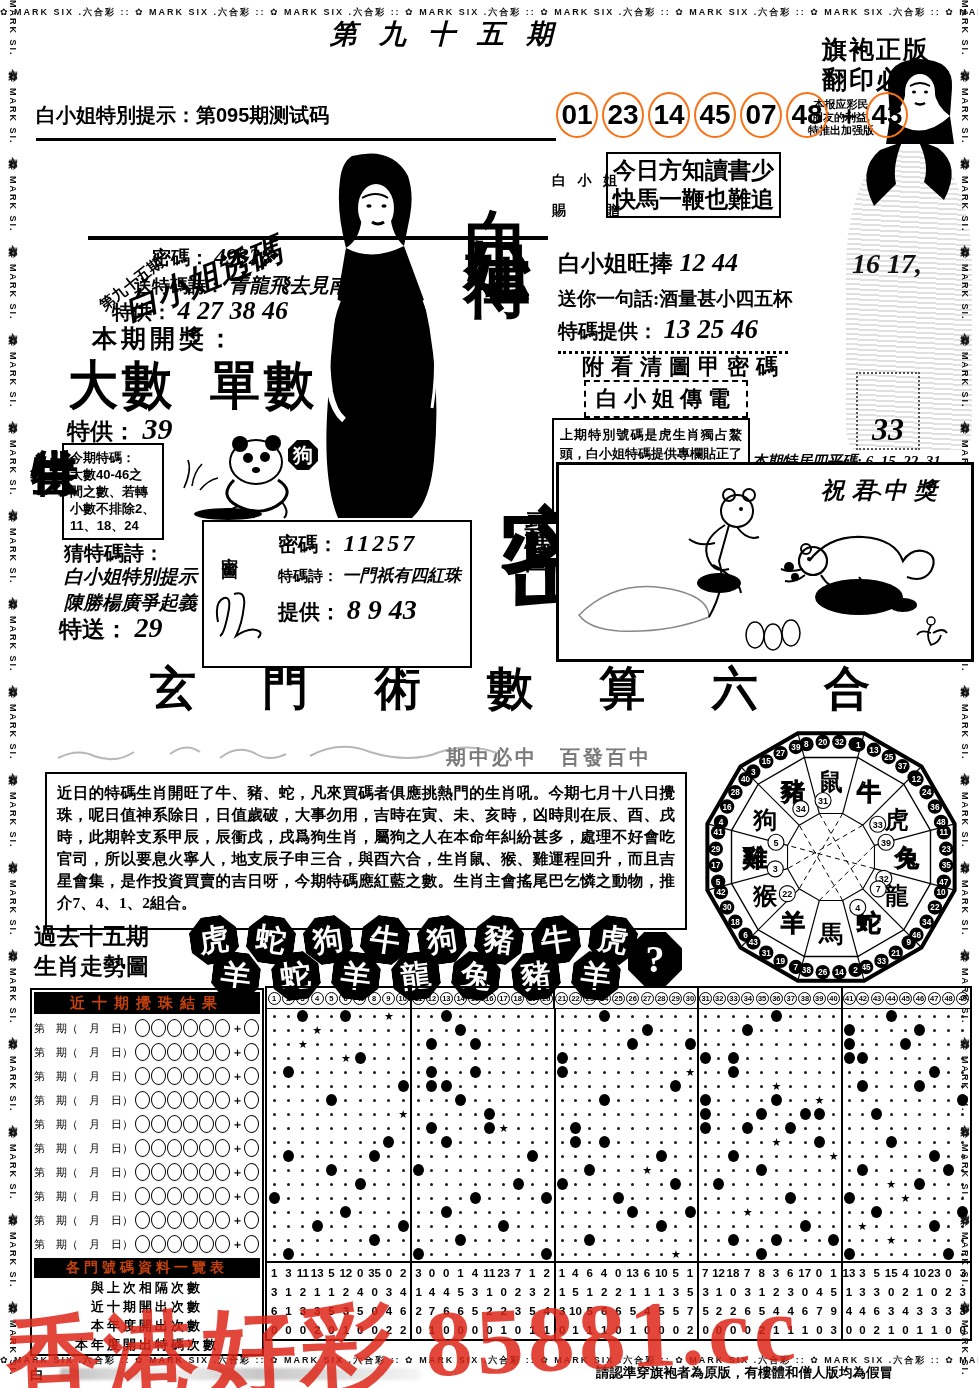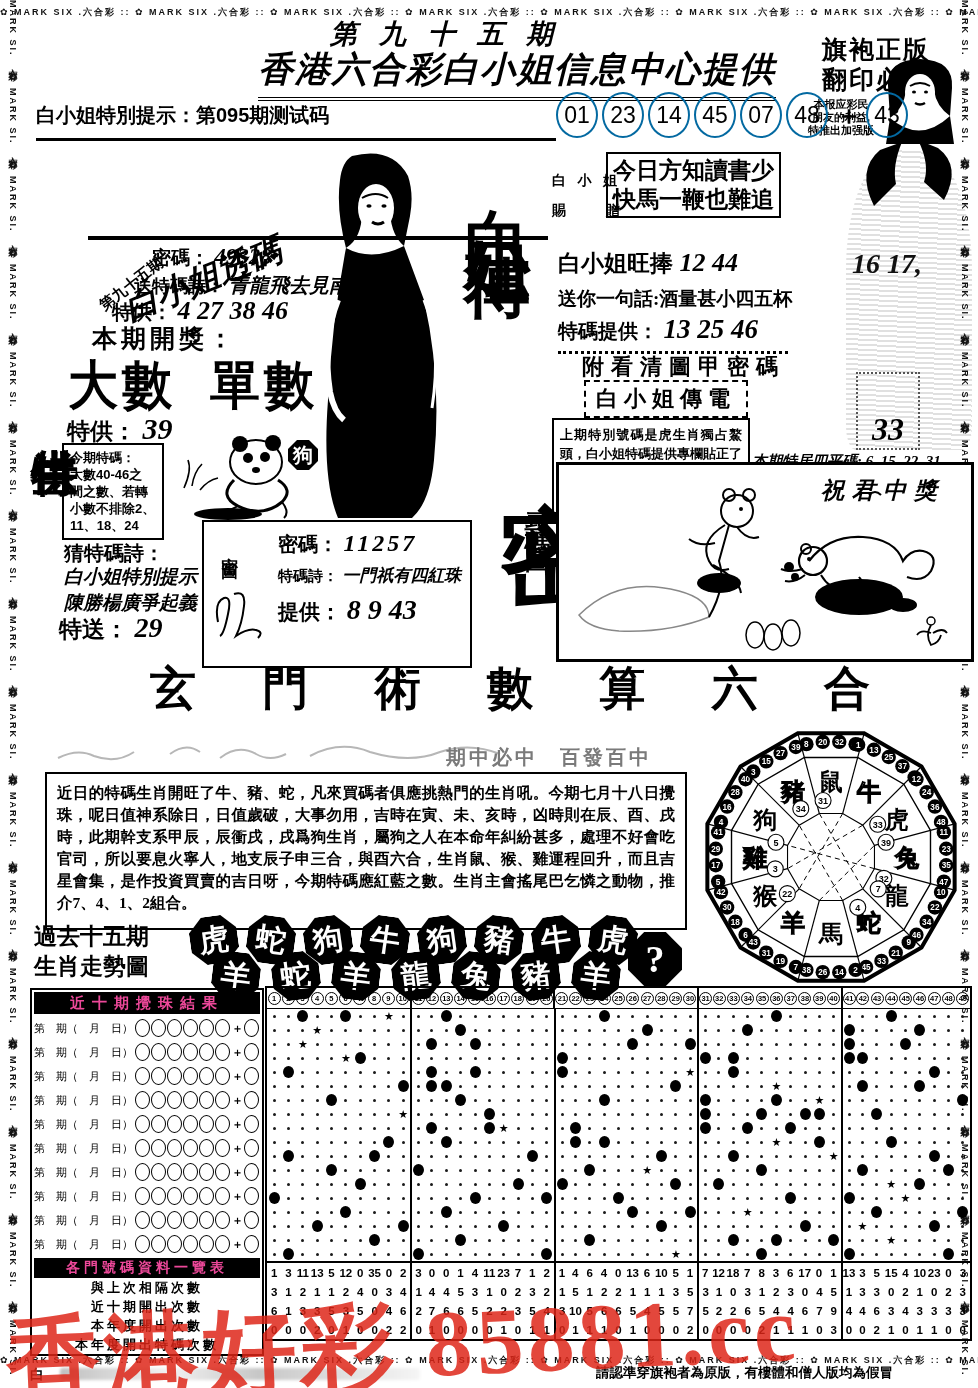--- a/index.html
+++ b/index.html
@@ -16,40 +16,40 @@
   
   .slogan-box{border:2px solid #000;box-shadow:0 0 0 1px #fff inset,0 0 0 3px #000 inset;
               padding:4px 8px;text-align:center;font-weight:bold;font-size:17px;line-height:23px}
   .issue-title{font-size:27px;font-weight:900;letter-spacing:22px;font-style:italic}
   .main-title{font-size:35px;font-weight:900;font-style:italic;letter-spacing:2px;
               border-bottom:4px double #000;padding-bottom:4px}
   .edition{font-size:25px;font-weight:900;line-height:30px;letter-spacing:2px}
   .edition-note{font-size:11px;font-weight:bold;line-height:13px;text-align:center}
   .tip-label{font-size:20px;font-weight:900}
   .tipc{display:inline-flex;align-items:center;justify-content:center;width:42px;height:46px;
-        border:2px solid #0369a1;border-radius:50%;font-size:23px;font-weight:normal;margin-right:4px}
+        border:2px solid #f97316;border-radius:50%;font-size:28px;font-weight:bold;margin-right:4px}
   .tip-plus{font-size:26px;font-weight:bold;margin:0 4px}
   .hline{position:absolute;height:0;border-top:3px solid #000}
   
   .rot{transform-origin:left top;display:inline-block;white-space:nowrap}
   .hand{font-family:"Liberation Serif","DejaVu Serif",serif;font-style:italic}
   .bigodd{font-size:50px;font-weight:900;letter-spacing:4px;transform:scaleY(1.05)}
   .vtitle{writing-mode:vertical-rl;text-orientation:upright;font-weight:900;
           font-family:"Liberation Serif","DejaVu Serif",serif}
   .nbox{border:2px solid #000;padding:4px 6px;font-size:13px;line-height:17px;font-weight:bold}
   .badge{display:inline-flex;align-items:center;justify-content:center;background:#000;color:#fff;
          font-weight:900;font-family:"Liberation Serif","DejaVu Serif",serif;
          clip-path:polygon(30% 0,70% 0,100% 30%,100% 70%,70% 100%,30% 100%,0 70%,0 30%)}
   .gift-box{border:2px solid #000;padding:2px 5px;font-size:23px;font-weight:900;line-height:29px;white-space:nowrap}
   .dash-box{border:2px dashed #000;padding:2px 10px;font-size:22px;font-weight:900;letter-spacing:6px}
   .tele{border:2px solid #000;padding:5px 6px;font-size:13px;font-weight:bold;line-height:19px;text-align:justify}
   .mibox{border:2px solid #000}
   .micebox{border:3px solid #000;background:#fff}
   
-  .blackbar{background:#000;color:#ec4899;font-weight:bold;display:flex;align-items:center;justify-content:center}
+  .blackbar{background:#000;color:#c2410c;font-weight:bold;display:flex;align-items:center;justify-content:center}
   .rrow{display:flex;align-items:center;height:24px}
   .rlabel{font-size:11px;font-family:"Liberation Serif","DejaVu Serif",serif;white-space:nowrap;margin-right:2px}
   .rc{display:inline-block;width:15px;height:18px;border:1px solid #000;border-radius:50%;margin-right:1px}
   .rplus{font-size:11px;font-weight:bold;margin:0 1px}
   .statlbl{font-size:13px;font-weight:bold;font-family:"Liberation Serif","DejaVu Serif",serif;
            letter-spacing:3px;height:19px;display:flex;align-items:center;justify-content:center}
   
   .bcwrap{border:2px solid #000}
   .bcrow{display:grid;grid-template-columns:repeat(49,1fr)}
   .bcc{display:flex;align-items:center;justify-content:center;height:14px;position:relative}
@@ -74,21 +74,20 @@
 <body>
 
 <div class="page">
 
   <div class="strip strip-h" style="top:0">✿ MARK SIX .六合彩 :: ✿ MARK SIX .六合彩 :: ✿ MARK SIX .六合彩 :: ✿ MARK SIX .六合彩 :: ✿ MARK SIX .六合彩 :: ✿ MARK SIX .六合彩 :: ✿ MARK SIX .六合彩 :: ✿ MARK SIX .六合彩 :: ✿ MARK SIX .六合彩 :: ✿ MARK SIX .六合彩 :: ✿ MARK SIX .六合彩 :: ✿ MARK SIX .六合彩 :: </div>
   <div class="strip strip-h" style="top:1348px;z-index:5">✿ MARK SIX .六合彩 :: ✿ MARK SIX .六合彩 :: ✿ MARK SIX .六合彩 :: ✿ MARK SIX .六合彩 :: ✿ MARK SIX .六合彩 :: ✿ MARK SIX .六合彩 :: ✿ MARK SIX .六合彩 :: ✿ MARK SIX .六合彩 :: ✿ MARK SIX .六合彩 :: ✿ MARK SIX .六合彩 :: ✿ MARK SIX .六合彩 :: ✿ MARK SIX .六合彩 :: </div>
   <div class="strip strip-v" style="left:0">MARK SI. 六合彩 ✿ MARK SI. 六合彩 ✿ MARK SI. 六合彩 ✿ MARK SI. 六合彩 ✿ MARK SI. 六合彩 ✿ MARK SI. 六合彩 ✿ MARK SI. 六合彩 ✿ MARK SI. 六合彩 ✿ MARK SI. 六合彩 ✿ MARK SI. 六合彩 ✿ MARK SI. 六合彩 ✿ MARK SI. 六合彩 ✿ MARK SI. 六合彩 ✿ MARK SI. 六合彩 ✿ MARK SI. 六合彩 ✿ MARK SI. 六合彩 ✿ </div>
   <div class="strip strip-v" style="left:952px">MARK SI. 六合彩 ✿ MARK SI. 六合彩 ✿ MARK SI. 六合彩 ✿ MARK SI. 六合彩 ✿ MARK SI. 六合彩 ✿ MARK SI. 六合彩 ✿ MARK SI. 六合彩 ✿ MARK SI. 六合彩 ✿ MARK SI. 六合彩 ✿ MARK SI. 六合彩 ✿ MARK SI. 六合彩 ✿ MARK SI. 六合彩 ✿ MARK SI. 六合彩 ✿ MARK SI. 六合彩 ✿ MARK SI. 六合彩 ✿ MARK SI. 六合彩 ✿ </div>
 
   <div class="abs serif issue-title" style="left:330px;top:16px">第九十五期</div>
-  <div class="abs serif main-title" style="left:258px;top:46px">香港六合彩白小姐信息中心提供</div>
   <div class="abs edition" style="left:822px;top:34px">
     <div>旗袍正版</div>
     <div>翻印必究</div>
   </div>
   <div class="abs edition-note" style="left:798px;top:98px;width:86px">
     <div>本报应彩民</div>
     <div>朋友的利益,</div>
     <div>特推出加强版</div>
   </div>
 

